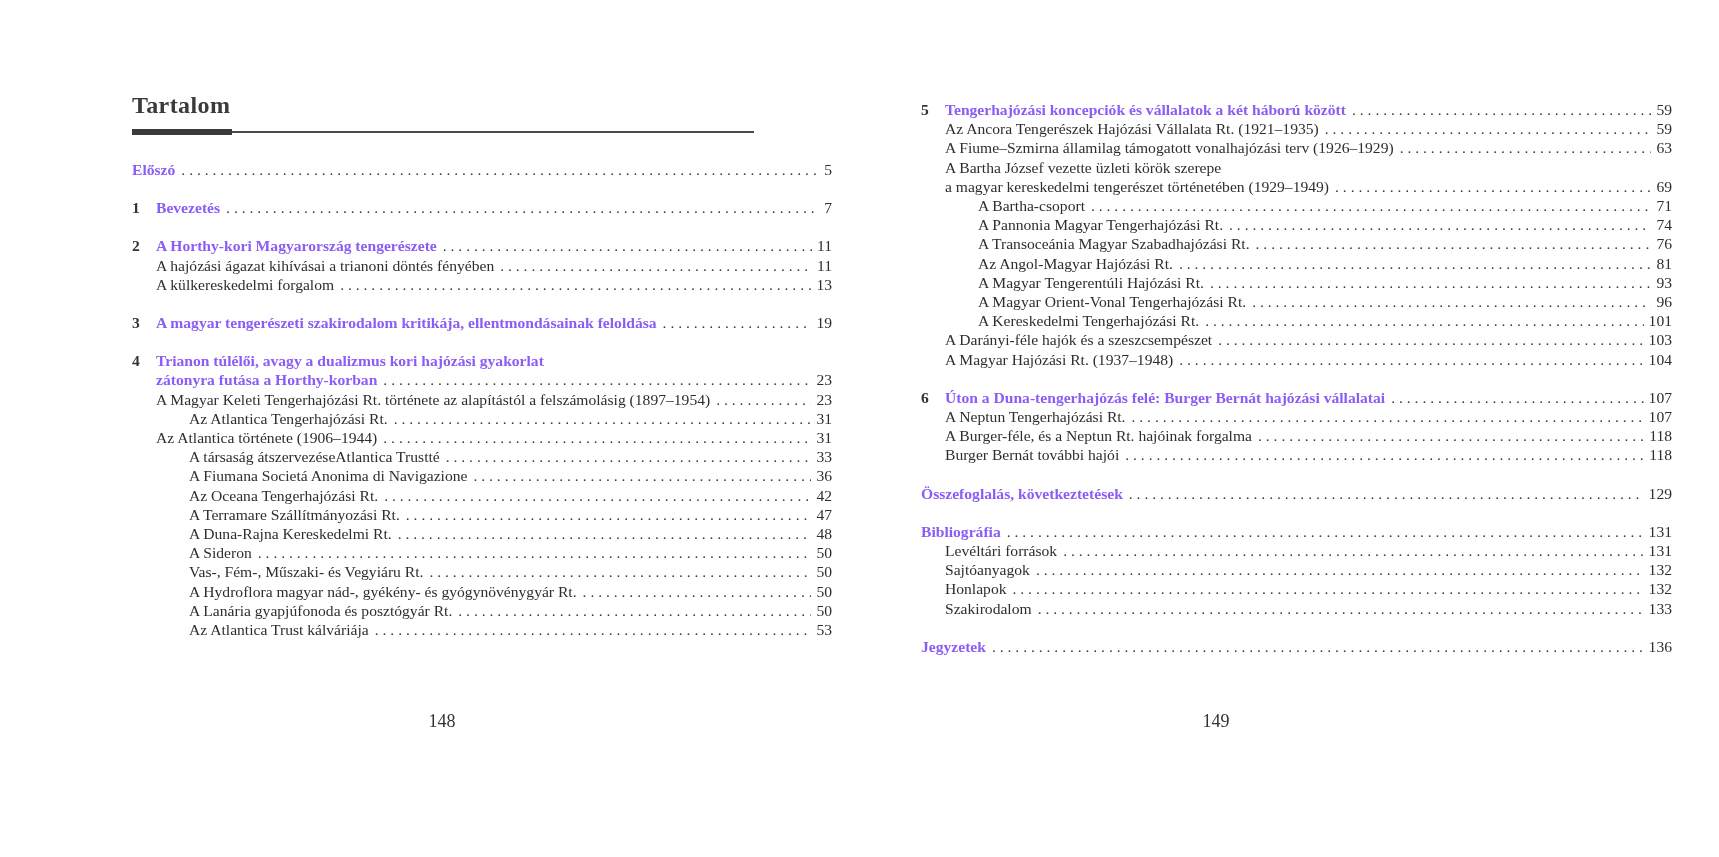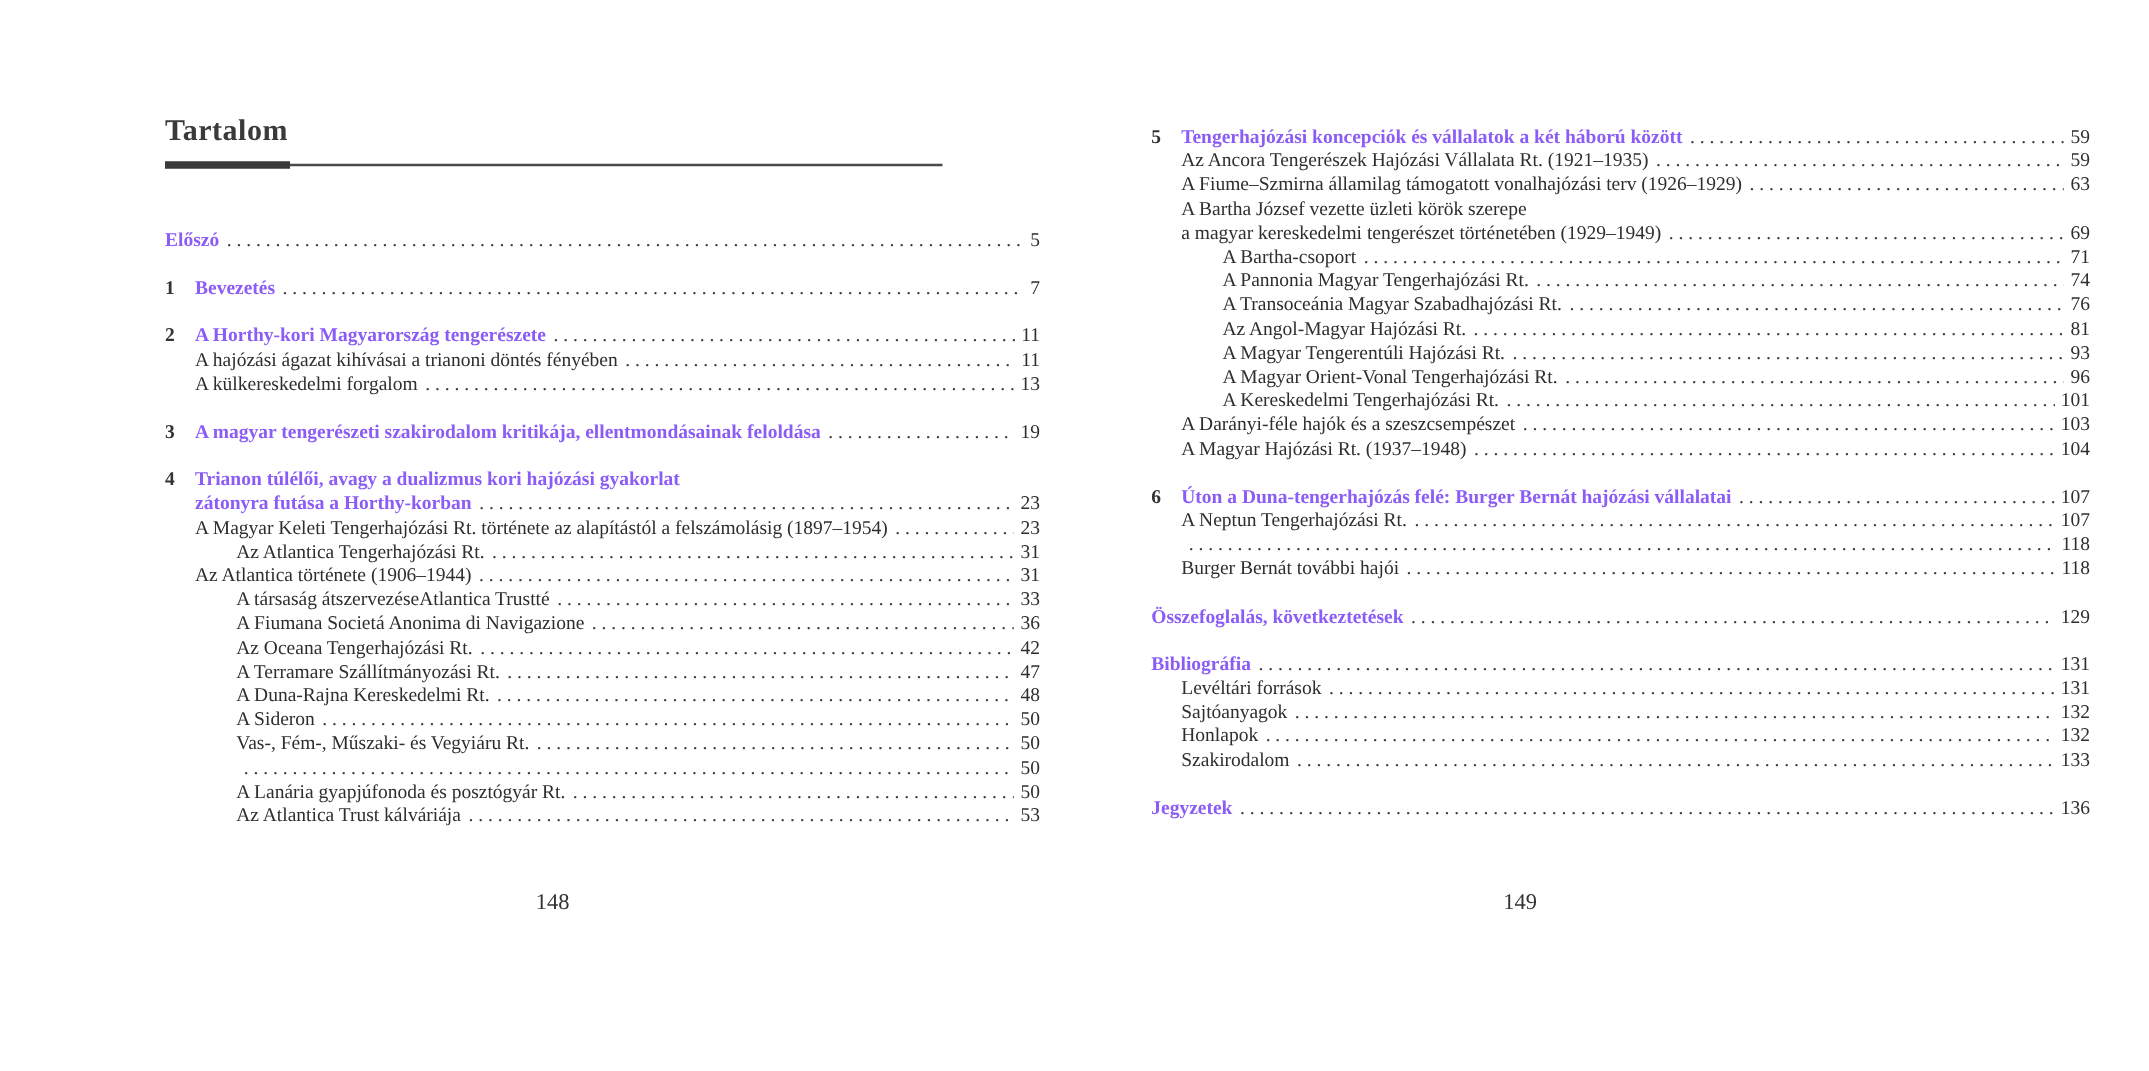--- a/index.html
+++ b/index.html
@@ -13,21 +13,21 @@
   .page-right{width:859px;padding:100px 0 0 17px;}
   .content-left{width:700px;}
   .content-right{width:751px;}
   .title{
     margin:0;font-size:24px;line-height:26px;font-weight:700;color:#3a3a3a;
     letter-spacing:0.4px;
   }
   .rule{position:relative;height:6px;margin-top:11px;width:622px;}
   .rule::before{content:"";position:absolute;left:0;right:0;top:2px;height:2px;background:#4a4a4a;}
   .rule-thick{position:absolute;left:0;top:0;width:100px;height:6px;background:#3a3a3a;}
-  .toc{margin-top:48px;}
+  .toc{margin-top:25px;}
   .toc-right{margin-top:0;}
   .row{display:flex;align-items:baseline;line-height:19.2px;font-size:15.6px;}
   .row.gap{margin-top:19px;}
   .row .num{flex:0 0 24px;font-weight:700;color:#333;}
   .row.lvl1{padding-left:24px;}
   .row.lvl2{padding-left:57px;}
   .row .label{flex:0 0 auto;white-space:nowrap;}
   .row.bold .label{font-weight:700;color:#8b5cf6;}
   .row .leader{
     flex:1 1 auto;min-width:0;overflow:hidden;white-space:nowrap;
@@ -155,20 +155,21 @@
     <span class="pageno">50</span>
   </div>
           <div class="row lvl2">
 
     <span class="label">Vas-, Fém-, Műszaki- és Vegyiáru Rt.</span>
     <span class="leader"></span>
     <span class="pageno">50</span>
   </div>
           <div class="row lvl2">
 
+    <span class="label">A Hydroflora magyar nád-, gyékény- és gyógynövénygyár Rt.</span>
     <span class="leader"></span>
     <span class="pageno">50</span>
   </div>
           <div class="row lvl2">
 
     <span class="label">A Lanária gyapjúfonoda és posztógyár Rt.</span>
     <span class="leader"></span>
     <span class="pageno">50</span>
   </div>
           <div class="row lvl2">
@@ -275,20 +276,21 @@
     <span class="pageno">107</span>
   </div>
           <div class="row lvl1">
 
     <span class="label">A Neptun Tengerhajózási Rt.</span>
     <span class="leader"></span>
     <span class="pageno">107</span>
   </div>
           <div class="row lvl1">
 
+    <span class="label">A Burger-féle, és a Neptun Rt. hajóinak forgalma</span>
     <span class="leader"></span>
     <span class="pageno">118</span>
   </div>
           <div class="row lvl1">
 
     <span class="label">Burger Bernát további hajói</span>
     <span class="leader"></span>
     <span class="pageno">118</span>
   </div>
           <div class="row lvl0 bold gap">

